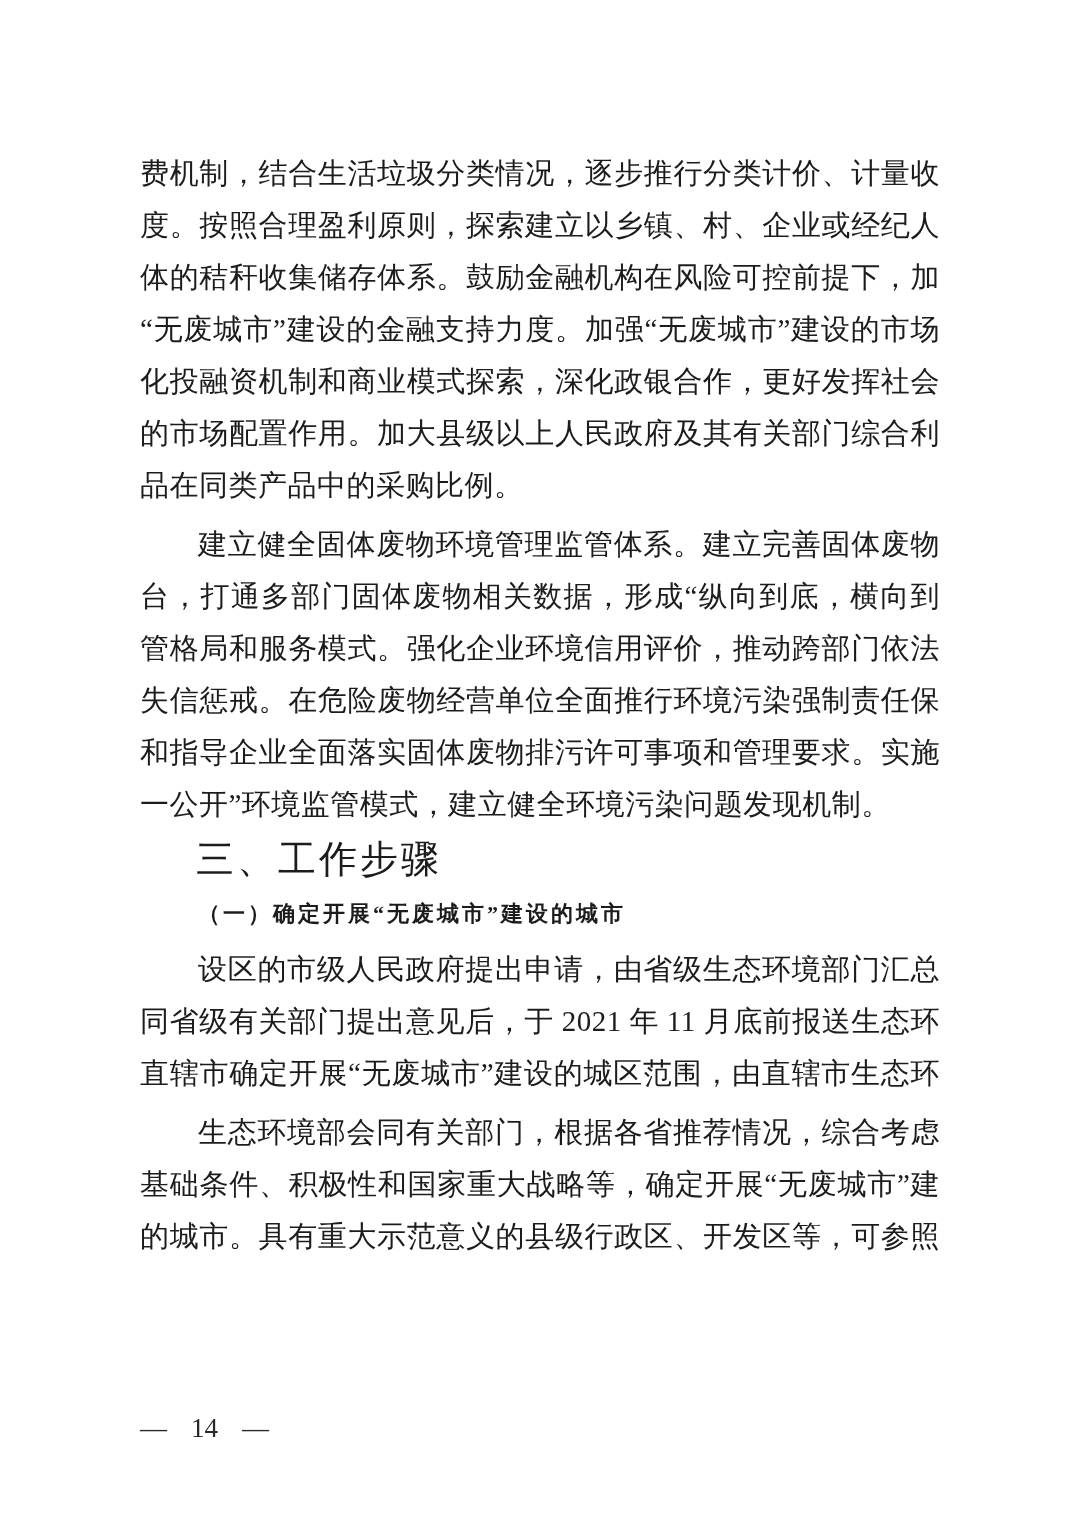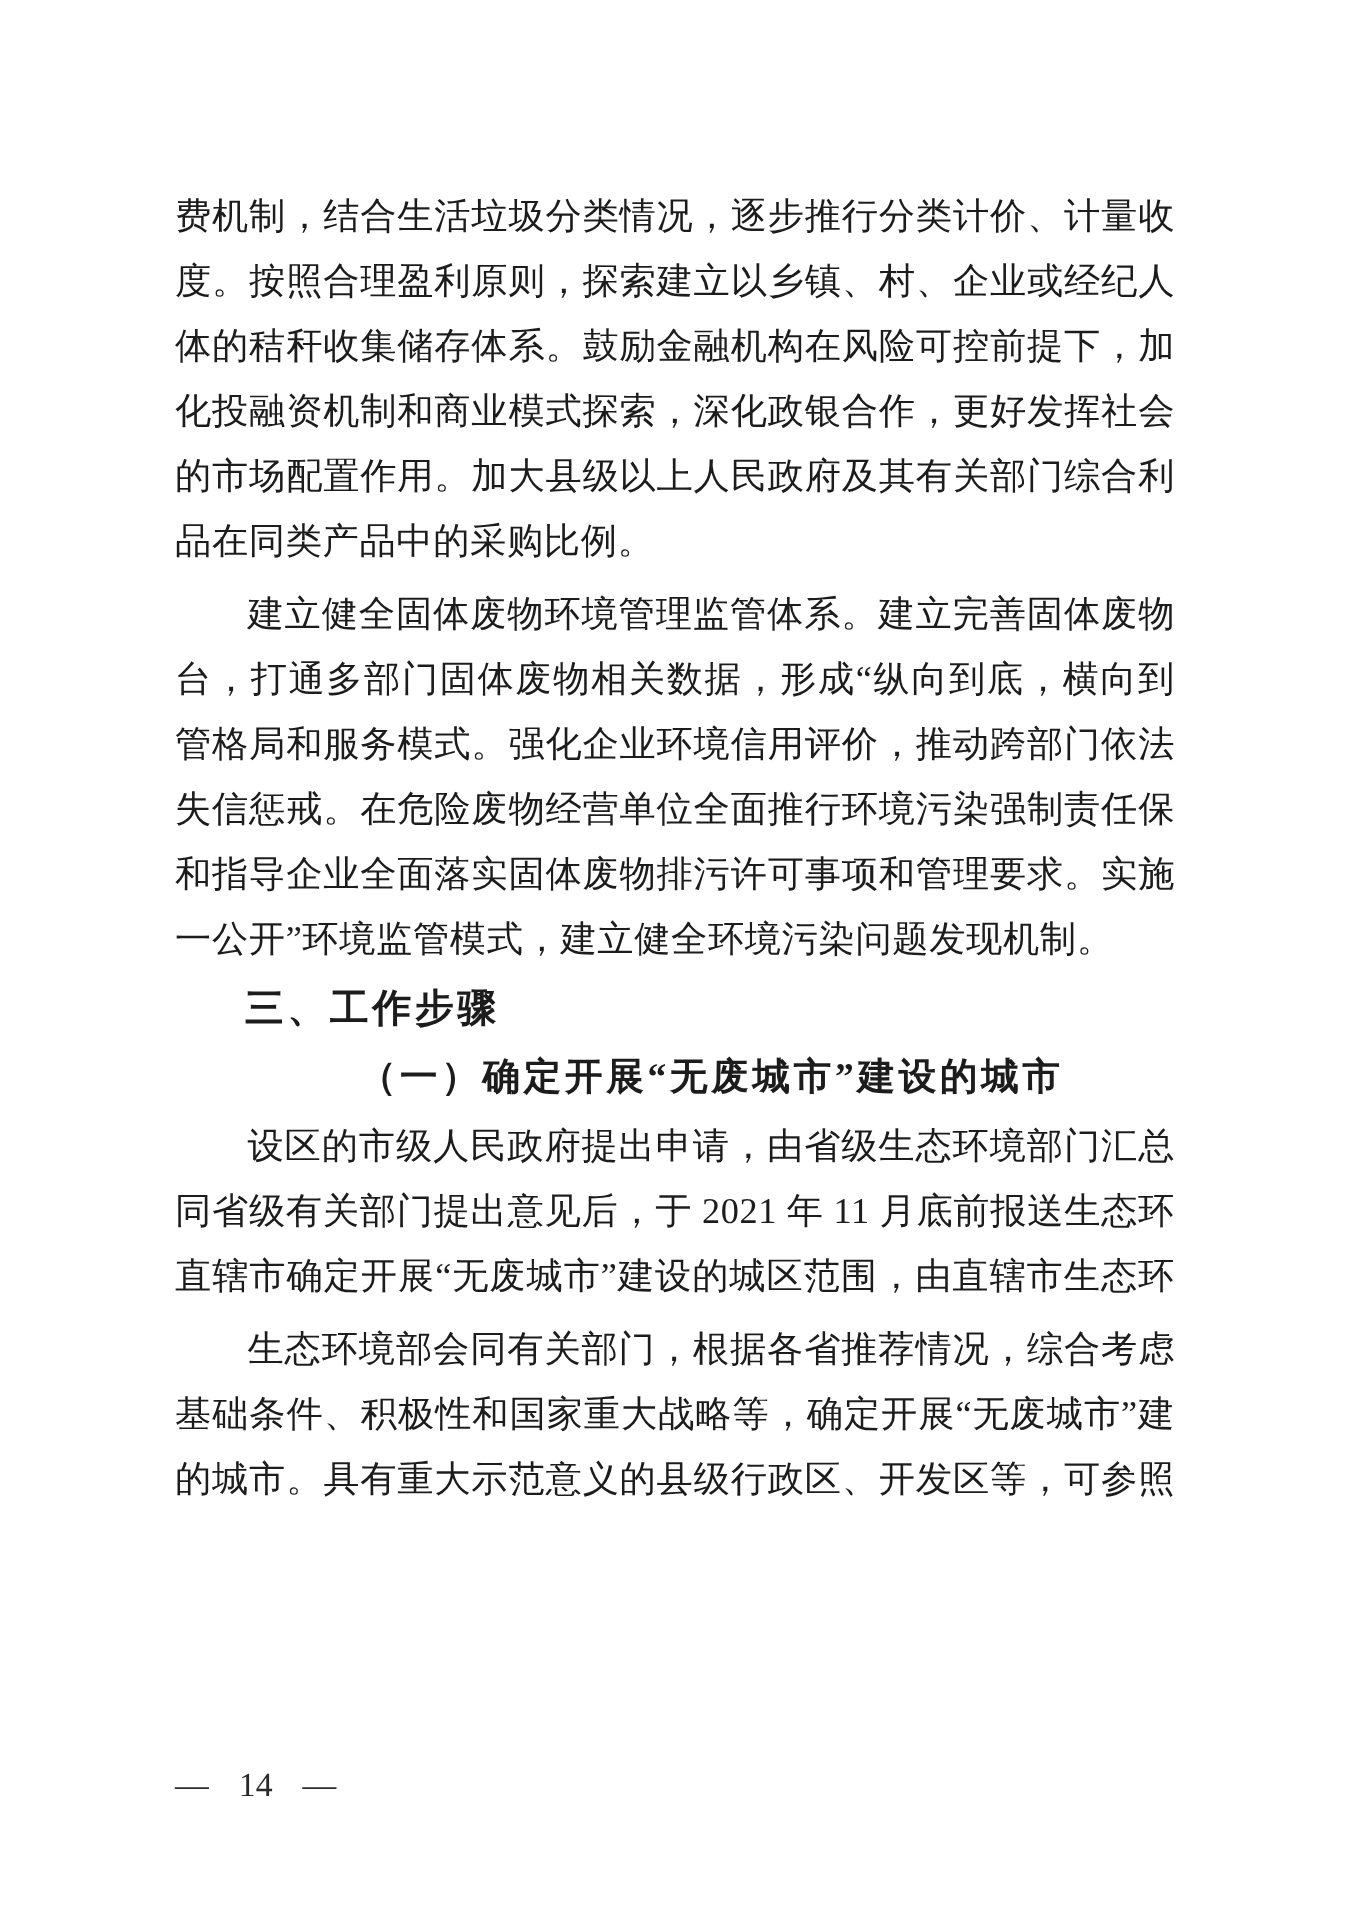--- a/index.html
+++ b/index.html
@@ -44,37 +44,36 @@
   }
 
   .indent { text-indent: 58px; }
 
   .gap-para   { margin-top: 7px; }
   .gap-small  { margin-top: 2px; }
 
   .sec-heading {
     height: 54px;
     line-height: 54px;
-    font-size: 31px;
-    font-weight: bold;
+    font-size: 38px;
+    font-weight: normal;
     font-family: "Liberation Sans", "DejaVu Sans", sans-serif;
     letter-spacing: 3px;
     text-indent: 56px;
     margin: 2px 0 0 0;
   }
 
   .sub-heading {
     height: 54px;
     line-height: 54px;
-    font-size: 30px;
+    font-size: 22px;
     font-weight: bold;
     letter-spacing: 3px;
     text-indent: 58px;
     margin: 1px 0 2px 0;
-    text-align: center;
   }
 
   .footer {
     position: absolute;
     left: 140px;
     top: 1406px;
     height: 44px;
     line-height: 44px;
     font-size: 27px;
     display: flex;
@@ -88,20 +87,21 @@
 <body>
 
 <div class="page">
 
   <main class="text-block">
 
     <div class="para">
       <span class="line">费机制，结合生活垃圾分类情况，逐步推行分类计价、计量收费制</span>
       <span class="line">度。按照合理盈利原则，探索建立以乡镇、村、企业或经纪人为主</span>
       <span class="line">体的秸秆收集储存体系。鼓励金融机构在风险可控前提下，加大对</span>
+      <span class="line">“无废城市”建设的金融支持力度。加强“无废城市”建设的市场</span>
       <span class="line">化投融资机制和商业模式探索，深化政银合作，更好发挥社会资本</span>
       <span class="line">的市场配置作用。加大县级以上人民政府及其有关部门综合利用产</span>
       <span class="line end">品在同类产品中的采购比例。</span>
     </div>
 
     <div class="para gap-para">
       <span class="line indent">建立健全固体废物环境管理监管体系。建立完善固体废物信息化平</span>
       <span class="line">台，打通多部门固体废物相关数据，形成“纵向到底，横向到边”的监</span>
       <span class="line">管格局和服务模式。强化企业环境信用评价，推动跨部门依法依规开展</span>
       <span class="line">失信惩戒。在危险废物经营单位全面推行环境污染强制责任保险。督促</span>

